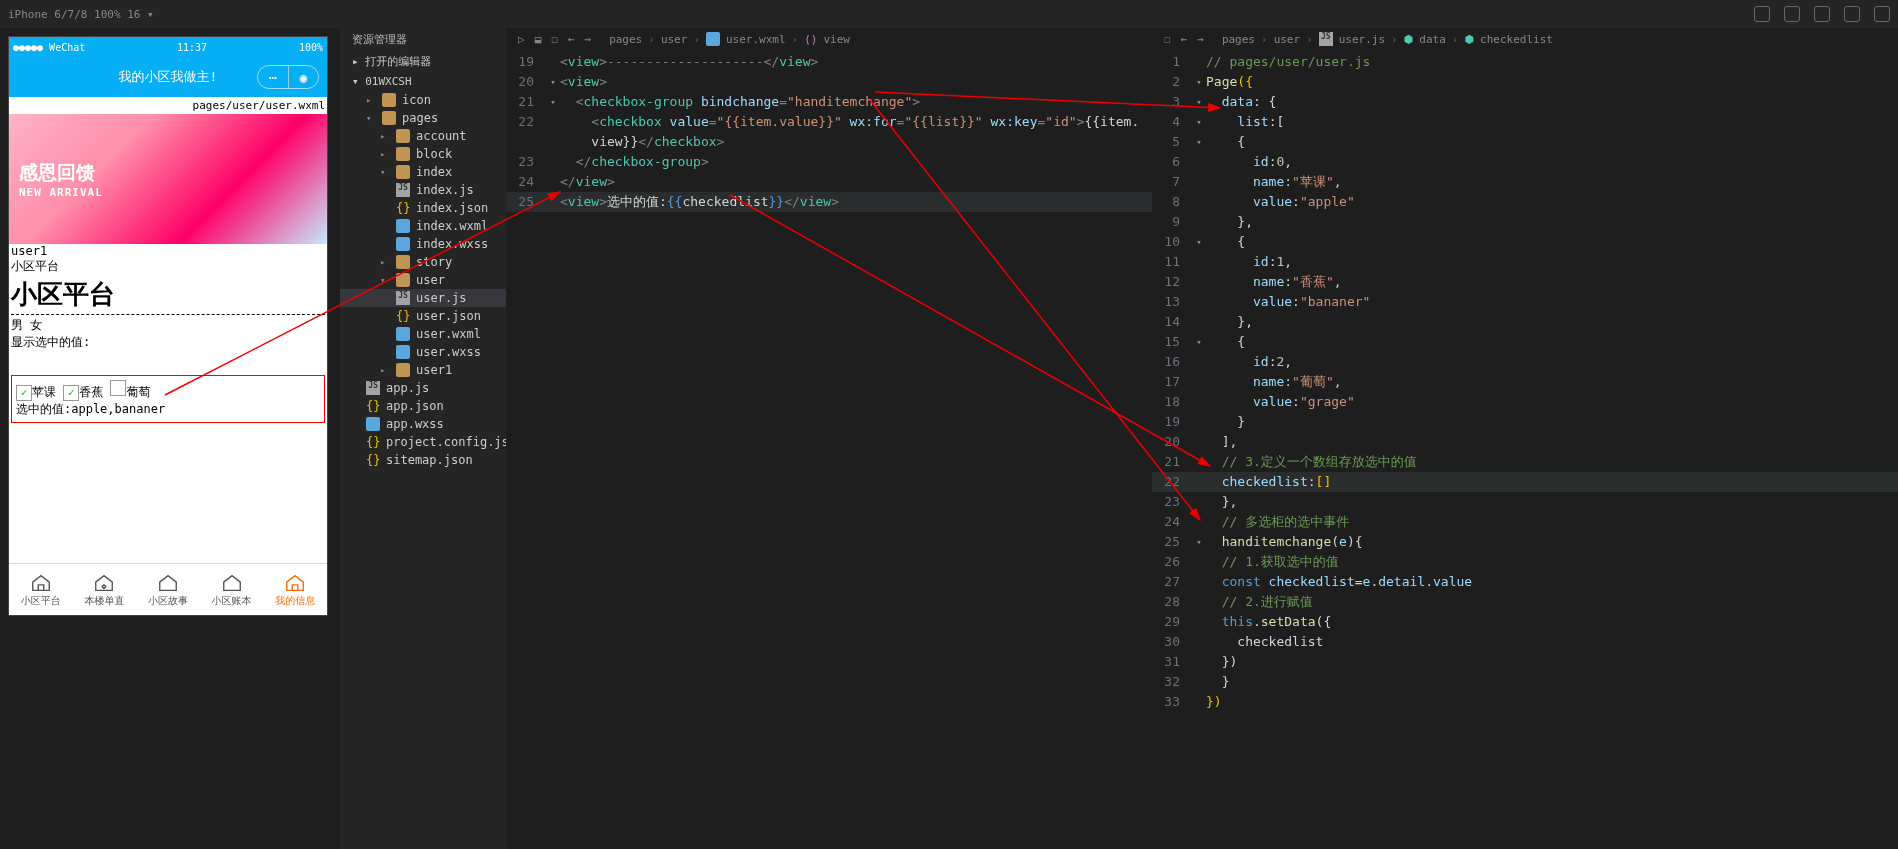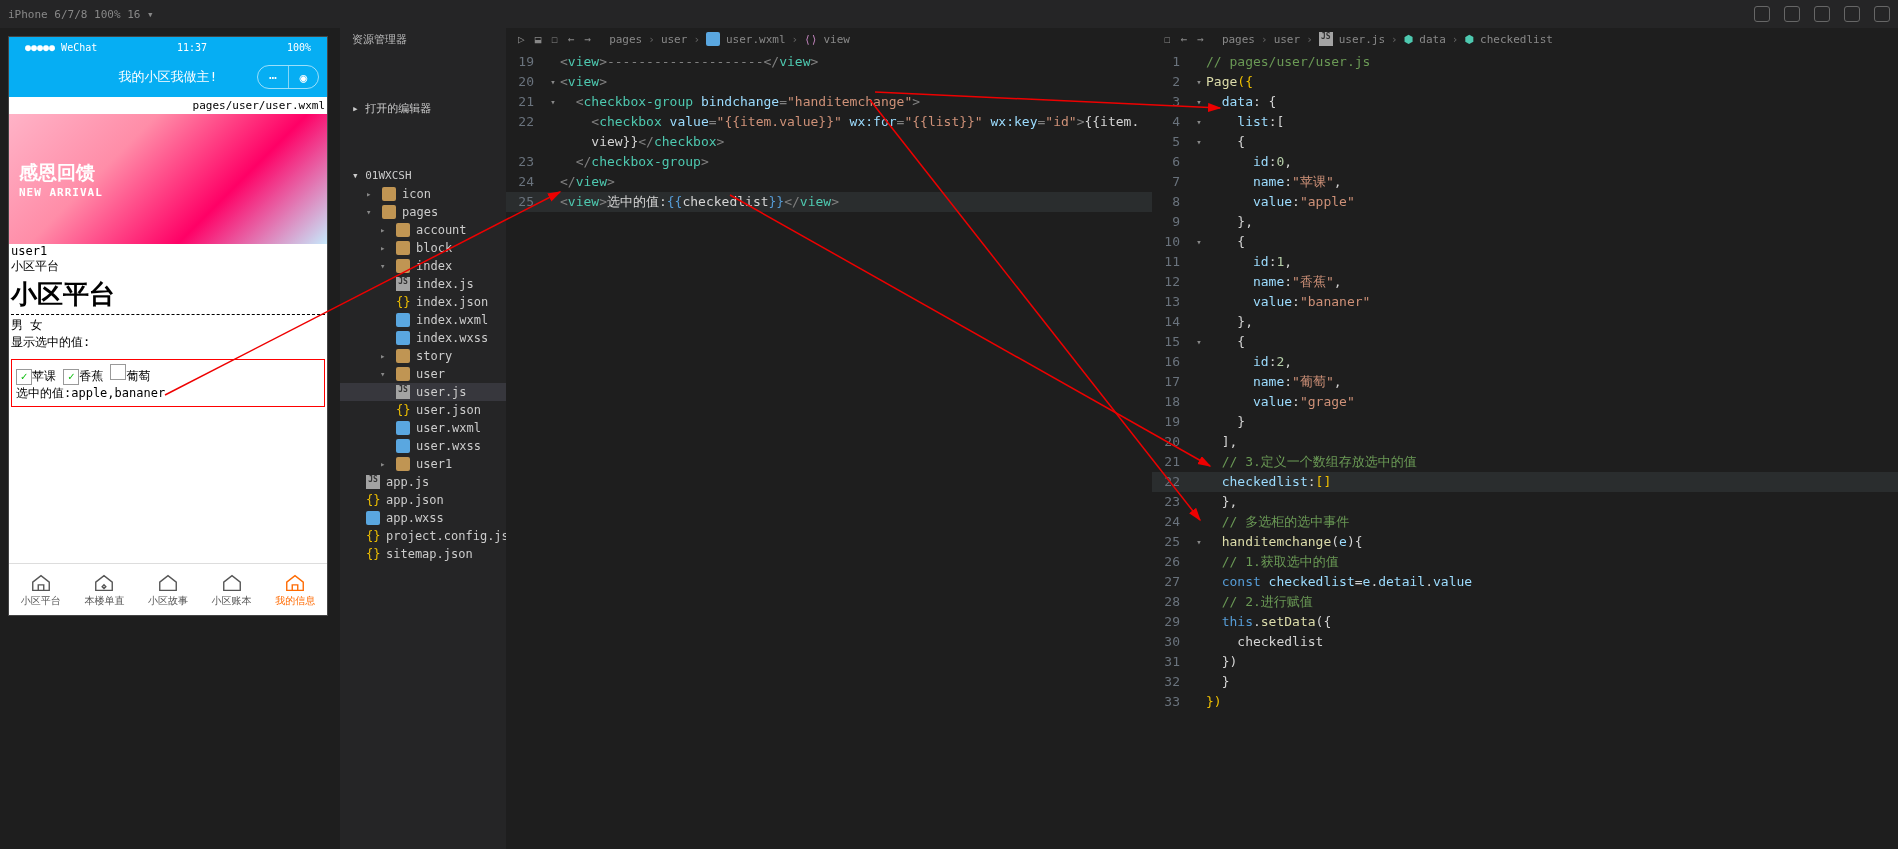--- a/index.html
+++ b/index.html
@@ -4,43 +4,43 @@
 <style>
 * { margin: 0; padding: 0; box-sizing: border-box; font-family: "Microsoft YaHei", Consolas, monospace; }
 body { background: #1e1e1e; color: #ccc; font-size: 12px; width: 1898px; height: 849px; overflow: hidden; position: relative; }
 .top-bar { position: absolute; top: 0; left: 0; right: 0; height: 28px; background: #252526; display: flex; align-items: center; padding: 0 8px; color: #888; z-index: 5; }
 .device-sel { font-size: 11px; }
 .top-icons { margin-left: auto; display: flex; gap: 14px; }
 .top-icons span { width: 16px; height: 16px; border: 1px solid #666; border-radius: 3px; display: inline-block; }
 
 
 .simulator { position: absolute; top: 36px; left: 8px; width: 320px; height: 580px; background: #fff; color: #000; border: 1px solid #444; }
-.sim-status { background: #06aef3; color: #fff; height: 20px; display: flex; align-items: center; padding: 0 16px; font-size: 10px; justify-content: space-between; }
+.sim-status { background: #06aef3; color: #fff; height: 20px; display: flex; align-items: center; padding: 0 4px; font-size: 10px; justify-content: space-between; }
 .sim-nav { background: #06aef3; color: #fff; height: 40px; display: flex; align-items: center; justify-content: center; position: relative; font-size: 13px; }
 .sim-nav .capsule { position: absolute; right: 8px; display: flex; border: 1px solid rgba(255,255,255,0.6); border-radius: 14px; overflow: hidden; }
 .sim-nav .capsule span { width: 30px; height: 22px; display: flex; align-items: center; justify-content: center; }
 .sim-path { font-size: 11px; padding: 2px 2px; background: #fff; text-align: right; }
 .sim-banner { height: 130px; background: linear-gradient(135deg,#ffb3c7,#ff8da8,#f06,#c6e9fc); display:flex;align-items:center;padding:0 10px; color:#fff; font-weight:bold; position:relative; overflow:hidden;}
 .sim-banner .txt1{font-size:19px;}
 .sim-banner .txt2{font-size:11px;letter-spacing:1px;}
 .sim-body { padding: 0 2px; font-size: 12px; }
 .sim-body h2{font-size:26px;font-weight:bold;margin:2px 0;}
 .dashed{border-top:1px dashed #000;margin:2px 0;}
-.cb-row{display:flex;gap:2px;border:1px solid red;padding:4px;margin-top:8px;}
+.cb-row{display:flex;gap:2px;border:1px solid red;padding:4px;margin-top:24px;}
 .cb-row .box{width:16px;height:16px;border:1px solid #999;display:inline-flex;align-items:center;justify-content:center;color:#0bbd0b;font-weight:bold;font-size:11px;}
 .sim-tabbar{position:absolute;bottom:0;left:0;right:0;height:52px;border-top:1px solid #ddd;display:flex;background:#fff;}
 .sim-tabbar .tab{flex:1;display:flex;flex-direction:column;align-items:center;justify-content:center;font-size:10px;color:#555;}
 .sim-tabbar .tab.active{color:#ff6a00;}
 .sim-tabbar .tab svg{width:22px;height:22px;}
 
 
 .explorer { position: absolute; top: 0; left: 340px; width: 166px; bottom: 0; background: #252526; }
 .exp-actions{height:28px;display:flex;align-items:center;padding:0 6px;gap:10px;color:#888;}
 .exp-title{font-size:11px;color:#bbb;padding:4px 12px;}
-.exp-sub{font-size:11px;color:#ccc;padding:3px 12px;margin-top:47px;}
+.exp-sub{font-size:11px;color:#ccc;padding:3px 12px;}
 .exp-tree{font-size:12px;}
 .exp-item{display:flex;align-items:center;padding:2px 0 2px 14px;gap:6px;color:#ccc;cursor:pointer;}
 .exp-item.sel{background:#37373d;}
 .exp-item .chev{width:10px;color:#888;font-size:9px;}
 .icn{width:14px;height:14px;display:inline-block;}
 .icn-folder{background:#c09553;border-radius:2px;}
 .icn-js{background:#a3a3a3;color:#333;font-size:8px;text-align:center;font-weight:bold;}
 .icn-json{color:#f0c000;background:none;}
 .icn-wxml{background:#5aa7e0;border-radius:2px;}
 .icn-wxss{background:#5aa7e0;border-radius:2px;}

